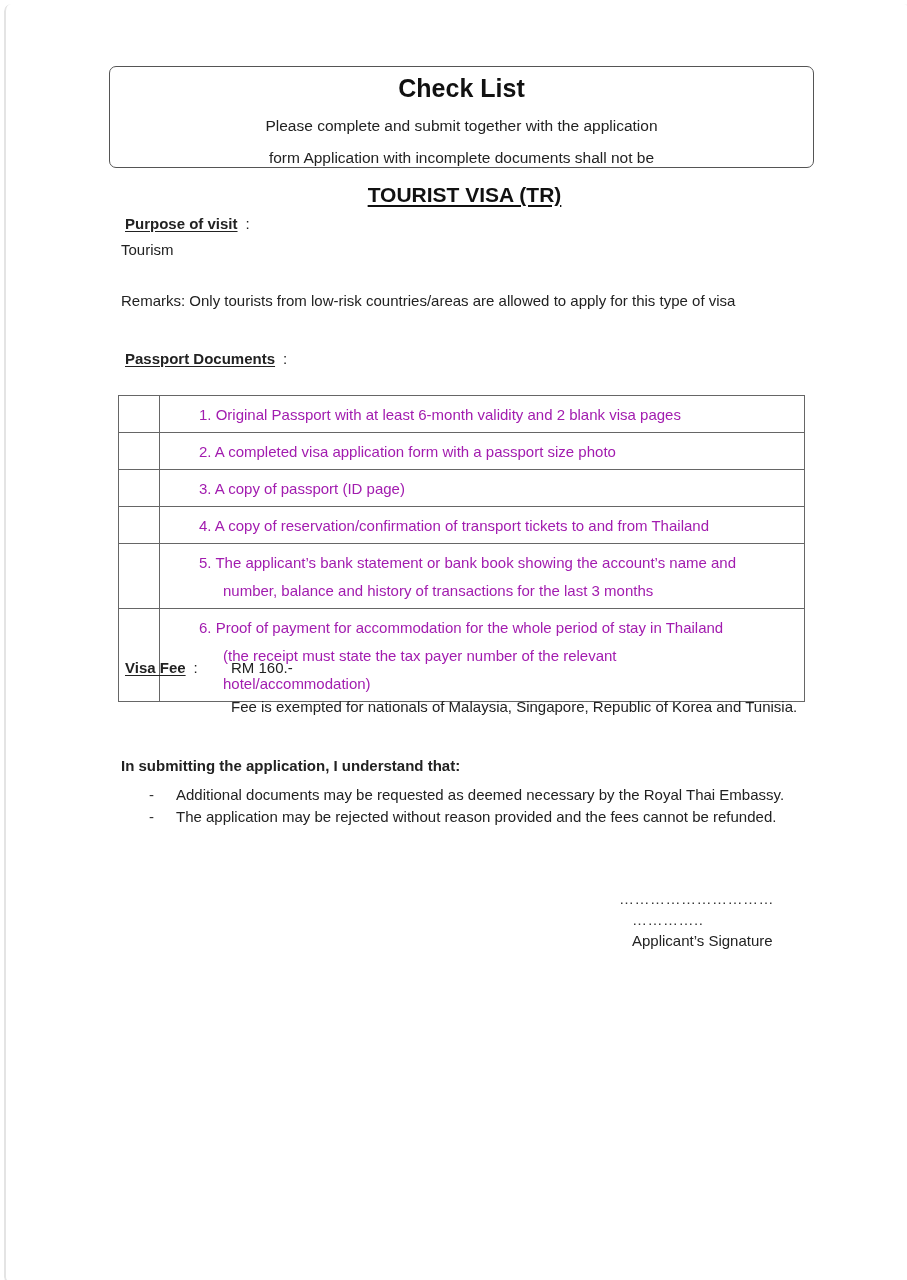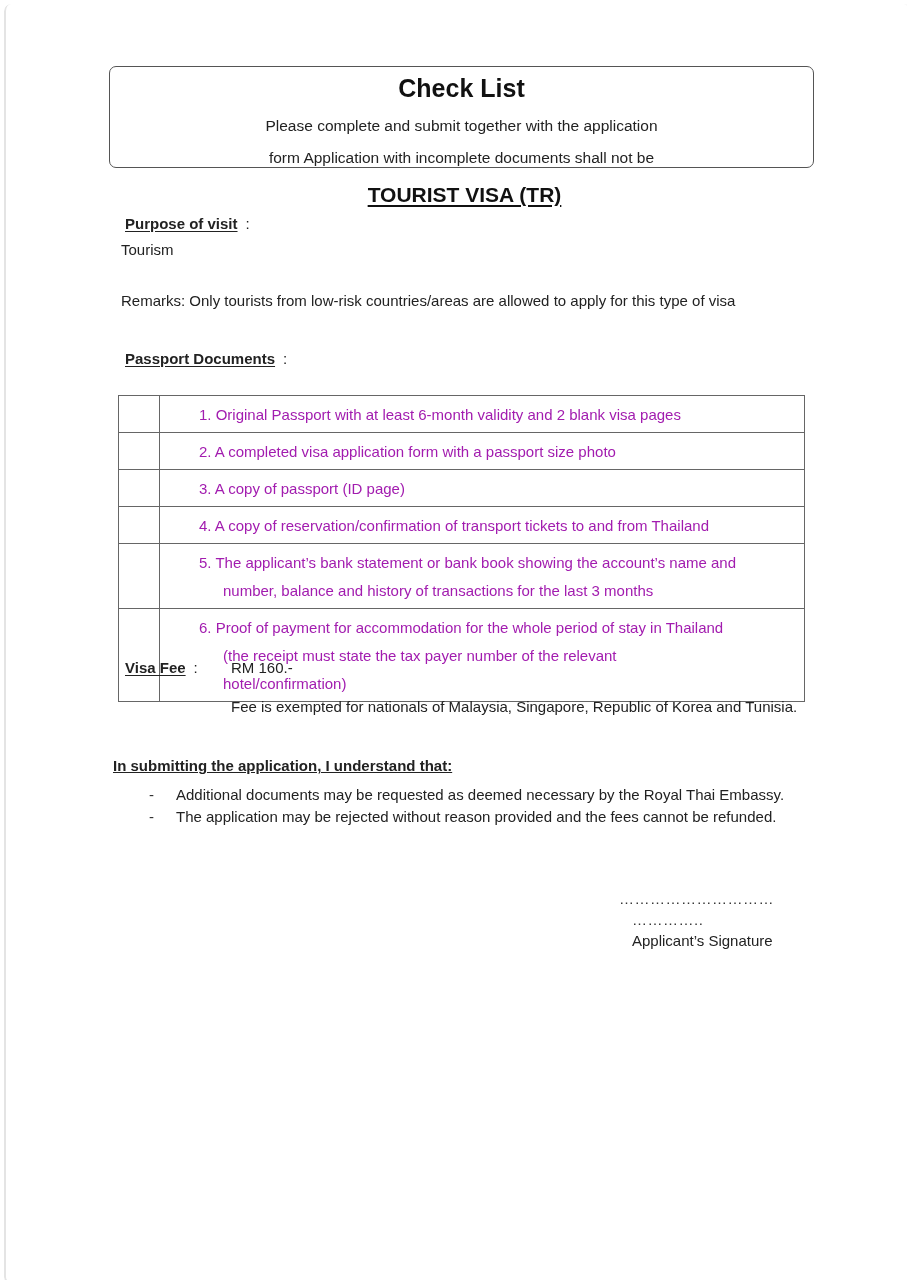--- a/index.html
+++ b/index.html
@@ -161,33 +161,33 @@
         <td class="desc">
           <span class="item-line">5. The applicant’s bank statement or bank book showing the account’s name and</span>
           <span class="item-cont">number, balance and history of transactions for the last 3 months</span>
         </td>
       </tr>
       <tr style="height:71px;">
         <td class="check"></td>
         <td class="desc">
           <span class="item-line">6. Proof of payment for accommodation for the whole period of stay in Thailand</span>
           <span class="item-cont">(the receipt must state the tax payer number of the relevant</span>
-          <span class="item-cont">hotel/confirmation)</span>
+          <span class="item-cont">hotel/accommodation)</span>
         </td>
       </tr>
     </tbody>
   </table>
 
   <div class="txt" style="left:111px; top:651px;">
     <span class="label-u">Visa Fee</span><span>:</span>
   </div>
   <div class="txt" style="left:221px; top:651px;">RM 160.-</div>
   <div class="txt" style="left:221px; top:690px;">Fee is exempted for nationals of Malaysia, Singapore, Republic of Korea and Tunisia.</div>
 
-  <div class="txt" style="left:103px; top:749px; font-weight:bold;text-decoration:underline;">In submitting the application, I understand that:</div>
+  <div class="txt" style="left:111px; top:749px; font-weight:bold;">In submitting the application, I understand that:</div>
 
   <div class="bullet-dash" style="left:139px; top:778px;">-</div>
   <div class="txt" style="left:166px; top:778px;text-align:center;">Additional documents may be requested as deemed necessary by the Royal Thai Embassy.</div>
 
   <div class="bullet-dash" style="left:139px; top:800px;">-</div>
   <div class="txt" style="left:166px; top:800px;">The application may be rejected without reason provided and the fees cannot be refunded.</div>
 
   <div class="sig-dots" style="left:609px; top:882px;">…………………………</div>
   <div class="sig-dots" style="left:622px; top:903px;">…………..</div>
   <div class="txt" style="left:622px; top:924px;">Applicant’s Signature</div>

